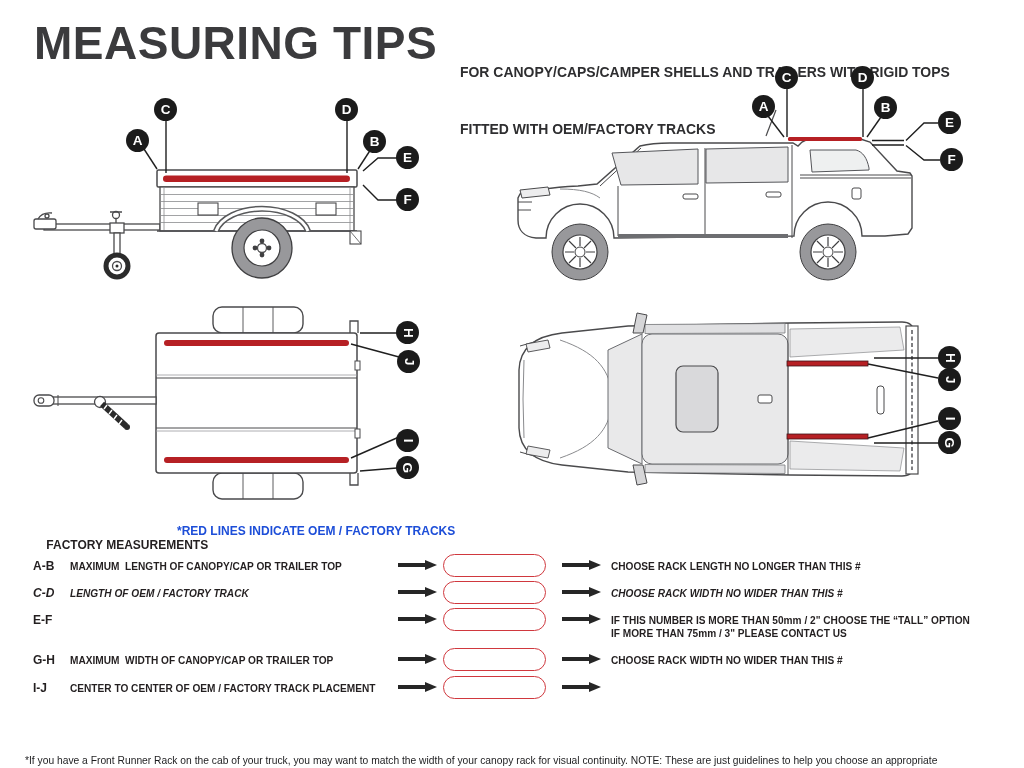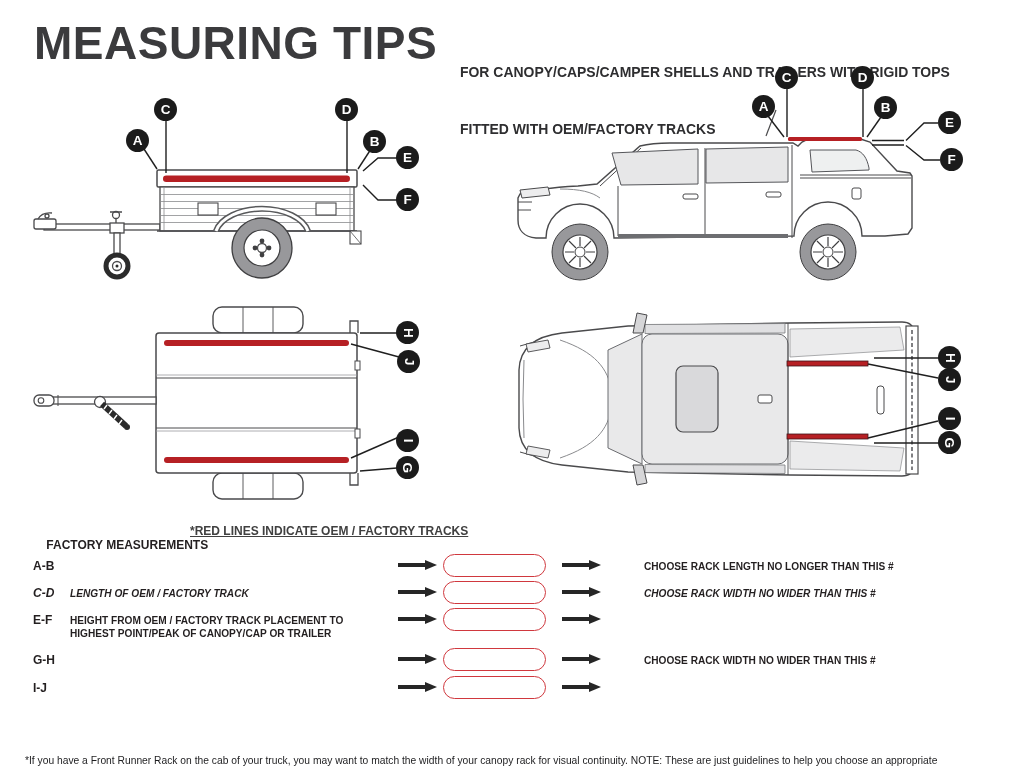--- a/index.html
+++ b/index.html
@@ -11,28 +11,28 @@
   .subtitle{position:absolute;left:460px;top:24px;font-size:15px;font-weight:bold;
             color:#2e2e30;line-height:19px;white-space:pre;transform:scaleX(.93);transform-origin:0 0;}
   
   .diagram{position:absolute;}
   .badge{position:absolute;width:23px;height:23px;border-radius:50%;background:#1b1b1b;
          color:#fff;font-size:13.5px;font-weight:bold;display:flex;align-items:center;
          justify-content:center;line-height:1;}
   .badge.rot span{transform:rotate(90deg);display:block;}
   
   .legend{position:absolute;left:33px;top:524px;font-size:12px;font-weight:bold;white-space:pre;}
-  .legend .note{position:absolute;left:157px;top:0;color:#404040;white-space:pre;text-decoration:underline;}
+  .legend .note{position:absolute;left:144px;top:0;color:#1d4ed8;white-space:pre;}
   
   .mrow{position:absolute;left:0;width:1024px;height:30px;padding-left:20px;}
   .mid{position:absolute;left:33px;top:0;font-size:12px;font-weight:bold;white-space:pre;}
   .t{font-size:11px;font-weight:bold;white-space:pre;line-height:13px;
      transform:scaleX(.92);transform-origin:0 0;display:block;}
   .mdesc{position:absolute;left:70px;top:1px;}
-  .mres{position:absolute;left:644px;top:1px;}
+  .mres{position:absolute;left:611px;top:1px;}
   .pill{position:absolute;left:443px;top:-5px;width:101px;height:21px;
         border:1.6px solid #d0383e;border-radius:12px;background:#fff;}
   .arrow{position:absolute;top:1px;width:40px;height:10px;}
   .arrow .shaft{position:absolute;left:0;top:3.2px;width:27px;height:3.6px;background:#262626;}
   .arrow:after{content:'';position:absolute;left:27px;top:0;border-top:5px solid transparent;
         border-bottom:5px solid transparent;border-left:12px solid #262626;}
   .a1{left:398px;} .a2{left:562px;}
   
   .footer{position:absolute;left:25px;top:725px;font-size:10.6px;line-height:14px;
           color:#1d1d1f;white-space:pre;transform:scaleX(.97);transform-origin:0 0;}
@@ -275,20 +275,23 @@
       </div>
   </div>
 
   <div class="legend">
     <span>FACTORY MEASUREMENTS</span>
     <span class="note">*RED LINES INDICATE OEM / FACTORY TRACKS</span>
   </div>
 
   <div class="mrow" style="top:559px;">
     <span class="mid">A-B</span>
+    <span class="mdesc">
+        <span class="t">MAXIMUM  LENGTH OF CANOPY/CAP OR TRAILER TOP</span>
+      </span>
     <span class="arrow a1">
         <span class="shaft"></span>
       </span>
     <span class="pill"></span>
     <span class="arrow a2">
         <span class="shaft"></span>
       </span>
     <span class="mres">
         <span class="t">CHOOSE RACK LENGTH NO LONGER THAN THIS #</span>
       </span>
@@ -306,49 +309,55 @@
     <span class="arrow a2">
         <span class="shaft"></span>
       </span>
     <span class="mres">
         <span class="t">CHOOSE RACK WIDTH NO WIDER THAN THIS #</span>
       </span>
   </div>
 
   <div class="mrow" style="top:613px;">
     <span class="mid">E-F</span>
-    <span class="mdesc">
-      <span class="t">HEIGHT FROM OEM / FACTORY TRACK PLACEMENT TO</span>
-      <span class="t">HIGHEST POINT/PEAK OF CANOPY/CAP OR TRAILER</span>
+    <span class="arrow a1">
+        <span class="shaft"></span>
+      </span>
+    <span class="pill"></span>
+    <span class="arrow a2">
+        <span class="shaft"></span>
+      </span>
+    <span class="mres">
+      <span class="t">IF THIS NUMBER IS MORE THAN 50mm / 2" CHOOSE THE “TALL” OPTION</span>
+      <span class="t">IF MORE THAN 75mm / 3" PLEASE CONTACT US</span>
     </span>
-    <span class="arrow a1">
-        <span class="shaft"></span>
-      </span>
-    <span class="pill"></span>
-    <span class="arrow a2">
-        <span class="shaft"></span>
-      </span>
   </div>
 
   <div class="mrow" style="top:653px;">
     <span class="mid">G-H</span>
+    <span class="mdesc">
+        <span class="t">MAXIMUM  WIDTH OF CANOPY/CAP OR TRAILER TOP</span>
+      </span>
     <span class="arrow a1">
         <span class="shaft"></span>
       </span>
     <span class="pill"></span>
     <span class="arrow a2">
         <span class="shaft"></span>
       </span>
     <span class="mres">
         <span class="t">CHOOSE RACK WIDTH NO WIDER THAN THIS #</span>
       </span>
   </div>
 
   <div class="mrow" style="top:681px;">
     <span class="mid">I-J</span>
+    <span class="mdesc">
+        <span class="t">CENTER TO CENTER OF OEM / FACTORY TRACK PLACEMENT</span>
+      </span>
     <span class="arrow a1">
         <span class="shaft"></span>
       </span>
     <span class="pill"></span>
     <span class="arrow a2">
         <span class="shaft"></span>
       </span>
   </div>
 
   <div class="footer">

